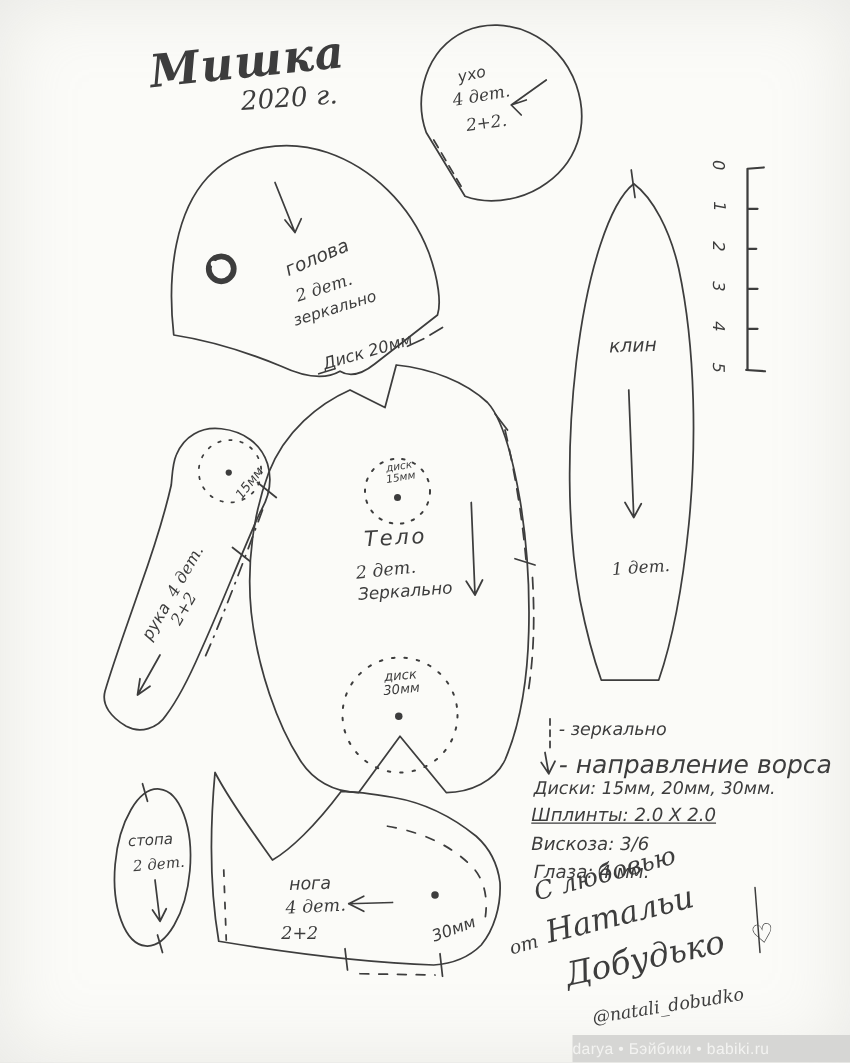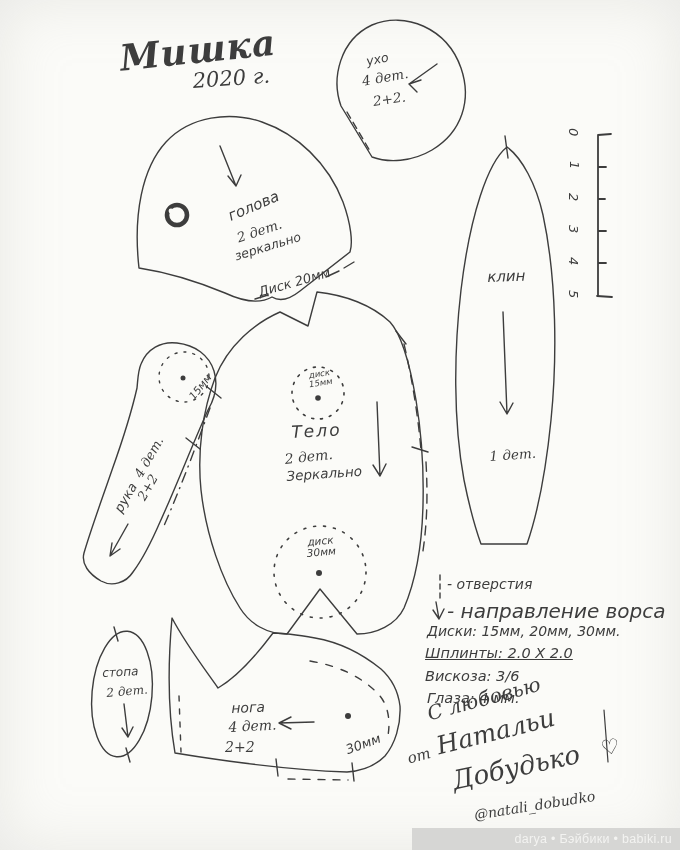--- a/index.html
+++ b/index.html
@@ -12,24 +12,24 @@
   #drawing{position:absolute;left:0;top:0;}
   .lbl{
     position:absolute;color:#3d3d3d;white-space:nowrap;
     font-family:"DejaVu Sans",sans-serif;font-style:italic;
     transform-origin:left top;line-height:1.05;
   }
   .cur{font-family:"DejaVu Serif",serif;font-style:italic;}
   .ctr{text-align:center;}
   .title{font-weight:bold;letter-spacing:1px;}
   .watermark{
-    position:absolute;right:0;bottom:0;width:268px;height:22px;
+    position:absolute;right:0;bottom:0;width:222px;height:22px;
     background:#d6d6d4;color:#f3f3f1;
     font:12.5px "Liberation Sans",sans-serif;font-style:normal;
-    line-height:22px;text-align:right;padding-right:8px;
+    line-height:22px;text-align:left;padding-right:8px;
     box-sizing:border-box;letter-spacing:.3px;
   }
 </style>
 </head>
 <body>
 
 <div id="page">
 
   <svg id="drawing" width="680" height="850" viewBox="0 0 680 850">
     <g stroke="#3d3d3d" stroke-width="1.4" fill="none" stroke-linecap="round" stroke-linejoin="round">
@@ -129,21 +129,21 @@
   <div class="lbl cur" style="left:225px;top:740px;font-size:14px;">2+2</div>
   <div class="lbl" style="left:344px;top:744px;font-size:13px;transform:rotate(-20deg);">30мм</div>
 
   <div class="lbl" style="left:580px;top:128px;font-size:13px;transform:rotate(90deg);">0</div>
   <div class="lbl" style="left:581px;top:161px;font-size:13px;transform:rotate(90deg);">1</div>
   <div class="lbl" style="left:580px;top:193px;font-size:13px;transform:rotate(90deg);">2</div>
   <div class="lbl" style="left:580px;top:225px;font-size:13px;transform:rotate(90deg);">3</div>
   <div class="lbl" style="left:580px;top:257px;font-size:13px;transform:rotate(90deg);">4</div>
   <div class="lbl" style="left:580px;top:290px;font-size:13px;transform:rotate(90deg);">5</div>
 
-  <div class="lbl" style="left:447px;top:577px;font-size:14px;">- отверстия</div>
+  <div class="lbl" style="left:447px;top:577px;font-size:14px;">- зеркально</div>
   <div class="lbl" style="left:447px;top:601px;font-size:20px;">- направление ворса</div>
   <div class="lbl" style="left:427px;top:624px;font-size:14px;">Диски: 15мм, 20мм, 30мм.</div>
   <div class="lbl" style="left:425px;top:646px;font-size:14.5px;text-decoration:underline;">Шплинты: 2.0 X 2.0</div>
   <div class="lbl" style="left:425px;top:669px;font-size:14.5px;">Вискоза: 3/6</div>
   <div class="lbl" style="left:427px;top:691px;font-size:14.5px;text-align:center;">Глаза: 4 мм.</div>
 
   <div class="lbl cur" style="left:425px;top:704px;font-size:20px;transform:rotate(-15deg);">С любовью</div>
   <div class="lbl cur" style="left:406px;top:752px;font-size:15px;transform:rotate(-15deg);">от</div>
   <div class="lbl cur" style="left:434px;top:734px;font-size:25px;transform:rotate(-14deg);">Натальи</div>
   <div class="lbl cur" style="left:450px;top:768px;font-size:26px;transform:rotate(-12deg);">Добудько</div>

